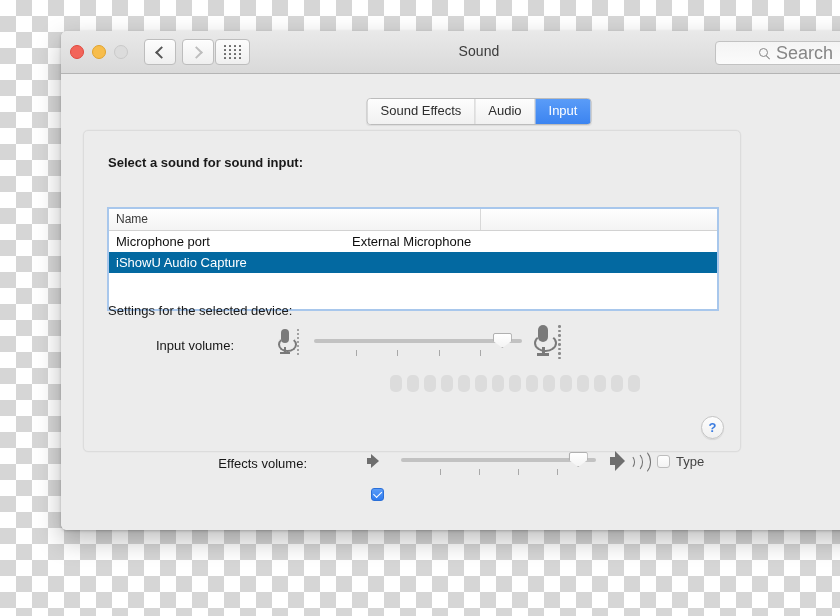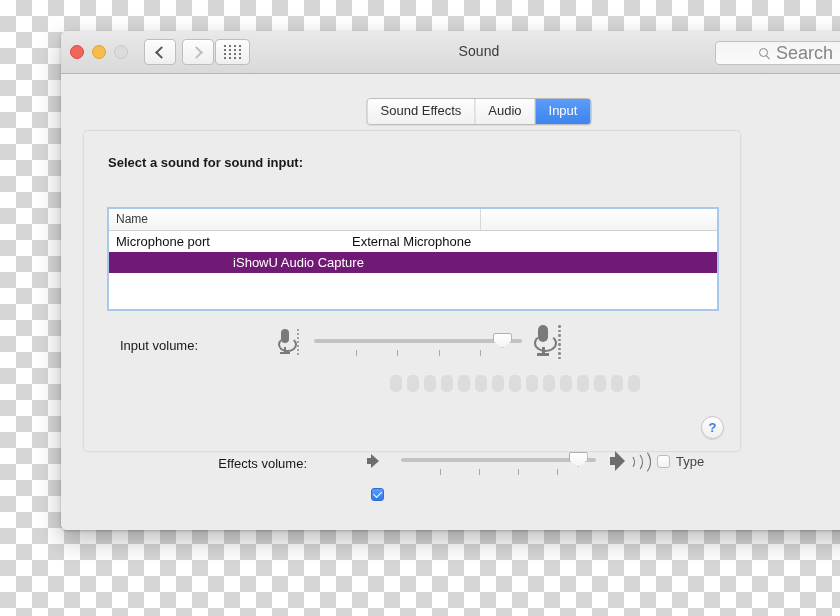--- a/index.html
+++ b/index.html
@@ -137,26 +137,26 @@
   }
   .thead { display: flex; height: 21px; border-bottom: 1px solid #d2d2d2;
            background: linear-gradient(to bottom, #fefefe, #f4f4f4); }
   .th { font-size: 12px; color: #3a3a3a; padding: 3px 0 0 7px; box-sizing: border-box; }
   .th.name { width: 372px; border-right: 1px solid #d8d8d8; }
   .th.type { flex: 1; }
   .trow { display: flex; height: 21px; align-items: center; }
   .trow .cell { font-size: 13px; color: #0f0f0f; padding-left: 7px; box-sizing: border-box; }
   .trow .cell.name { width: 372px; }
   .trow .cell.type { flex: 1; }
-  .trow.selected { background: #701a75; text-align: center; }
+  .trow.selected { background: #0369a1; }
   .trow.selected .cell { color: #fff; }
 
   
   .row-label {
-    position: absolute; font-size: 13px; color: #171717; text-align: left;
+    position: absolute; font-size: 13px; color: #171717; text-align: center;
   }
   #lbl-invol  { left: 36px; top: 207px; width: 150px; }
   #lbl-inlvl  { left: 36px; top: 247px; width: 150px; }
 
   .micicon { position: absolute; }
   .mic-body { position: absolute; background: #7a7a7a; border-radius: 50px; }
   .mic-arc  { position: absolute; border: 2px solid #7a7a7a; border-top-color: transparent;
               border-left-color: #7a7a7a; border-right-color: #7a7a7a; border-radius: 50%; }
   .mic-stem { position: absolute; background: #7a7a7a; }
   .dotcol { position: absolute; display: flex; flex-direction: column; gap: 2px; align-items: center; }
@@ -292,20 +292,21 @@
         <div class="trow">
           <div class="cell type">Microphone port</div>
           <div class="cell name">External Microphone</div>
         </div>
         <div class="trow selected">
           <div class="cell name">iShowU Audio Capture</div>
           <div class="cell type"></div>
         </div>
       </div>
 
+      <div class="panel-label" id="lbl-settings">Settings for the selected device:</div>
 
       <div class="row-label" id="lbl-invol">Input volume:</div>
 
       <div class="micicon" style="left:192px; top:198px; width:18px; height:26px;">
         <span class="mic-body" style="left:5px; top:0; width:8px; height:14px;"></span>
         <span class="mic-arc" style="left:1.5px; top:8px; width:15px; height:11px;"></span>
         <span class="mic-stem" style="left:8px; top:18px; width:2px; height:6px;"></span>
         <span class="mic-stem" style="left:4px; top:23px; width:10px; height:2px;"></span>
       </div>
       <div class="dotcol" style="left:213px; top:198px;">

